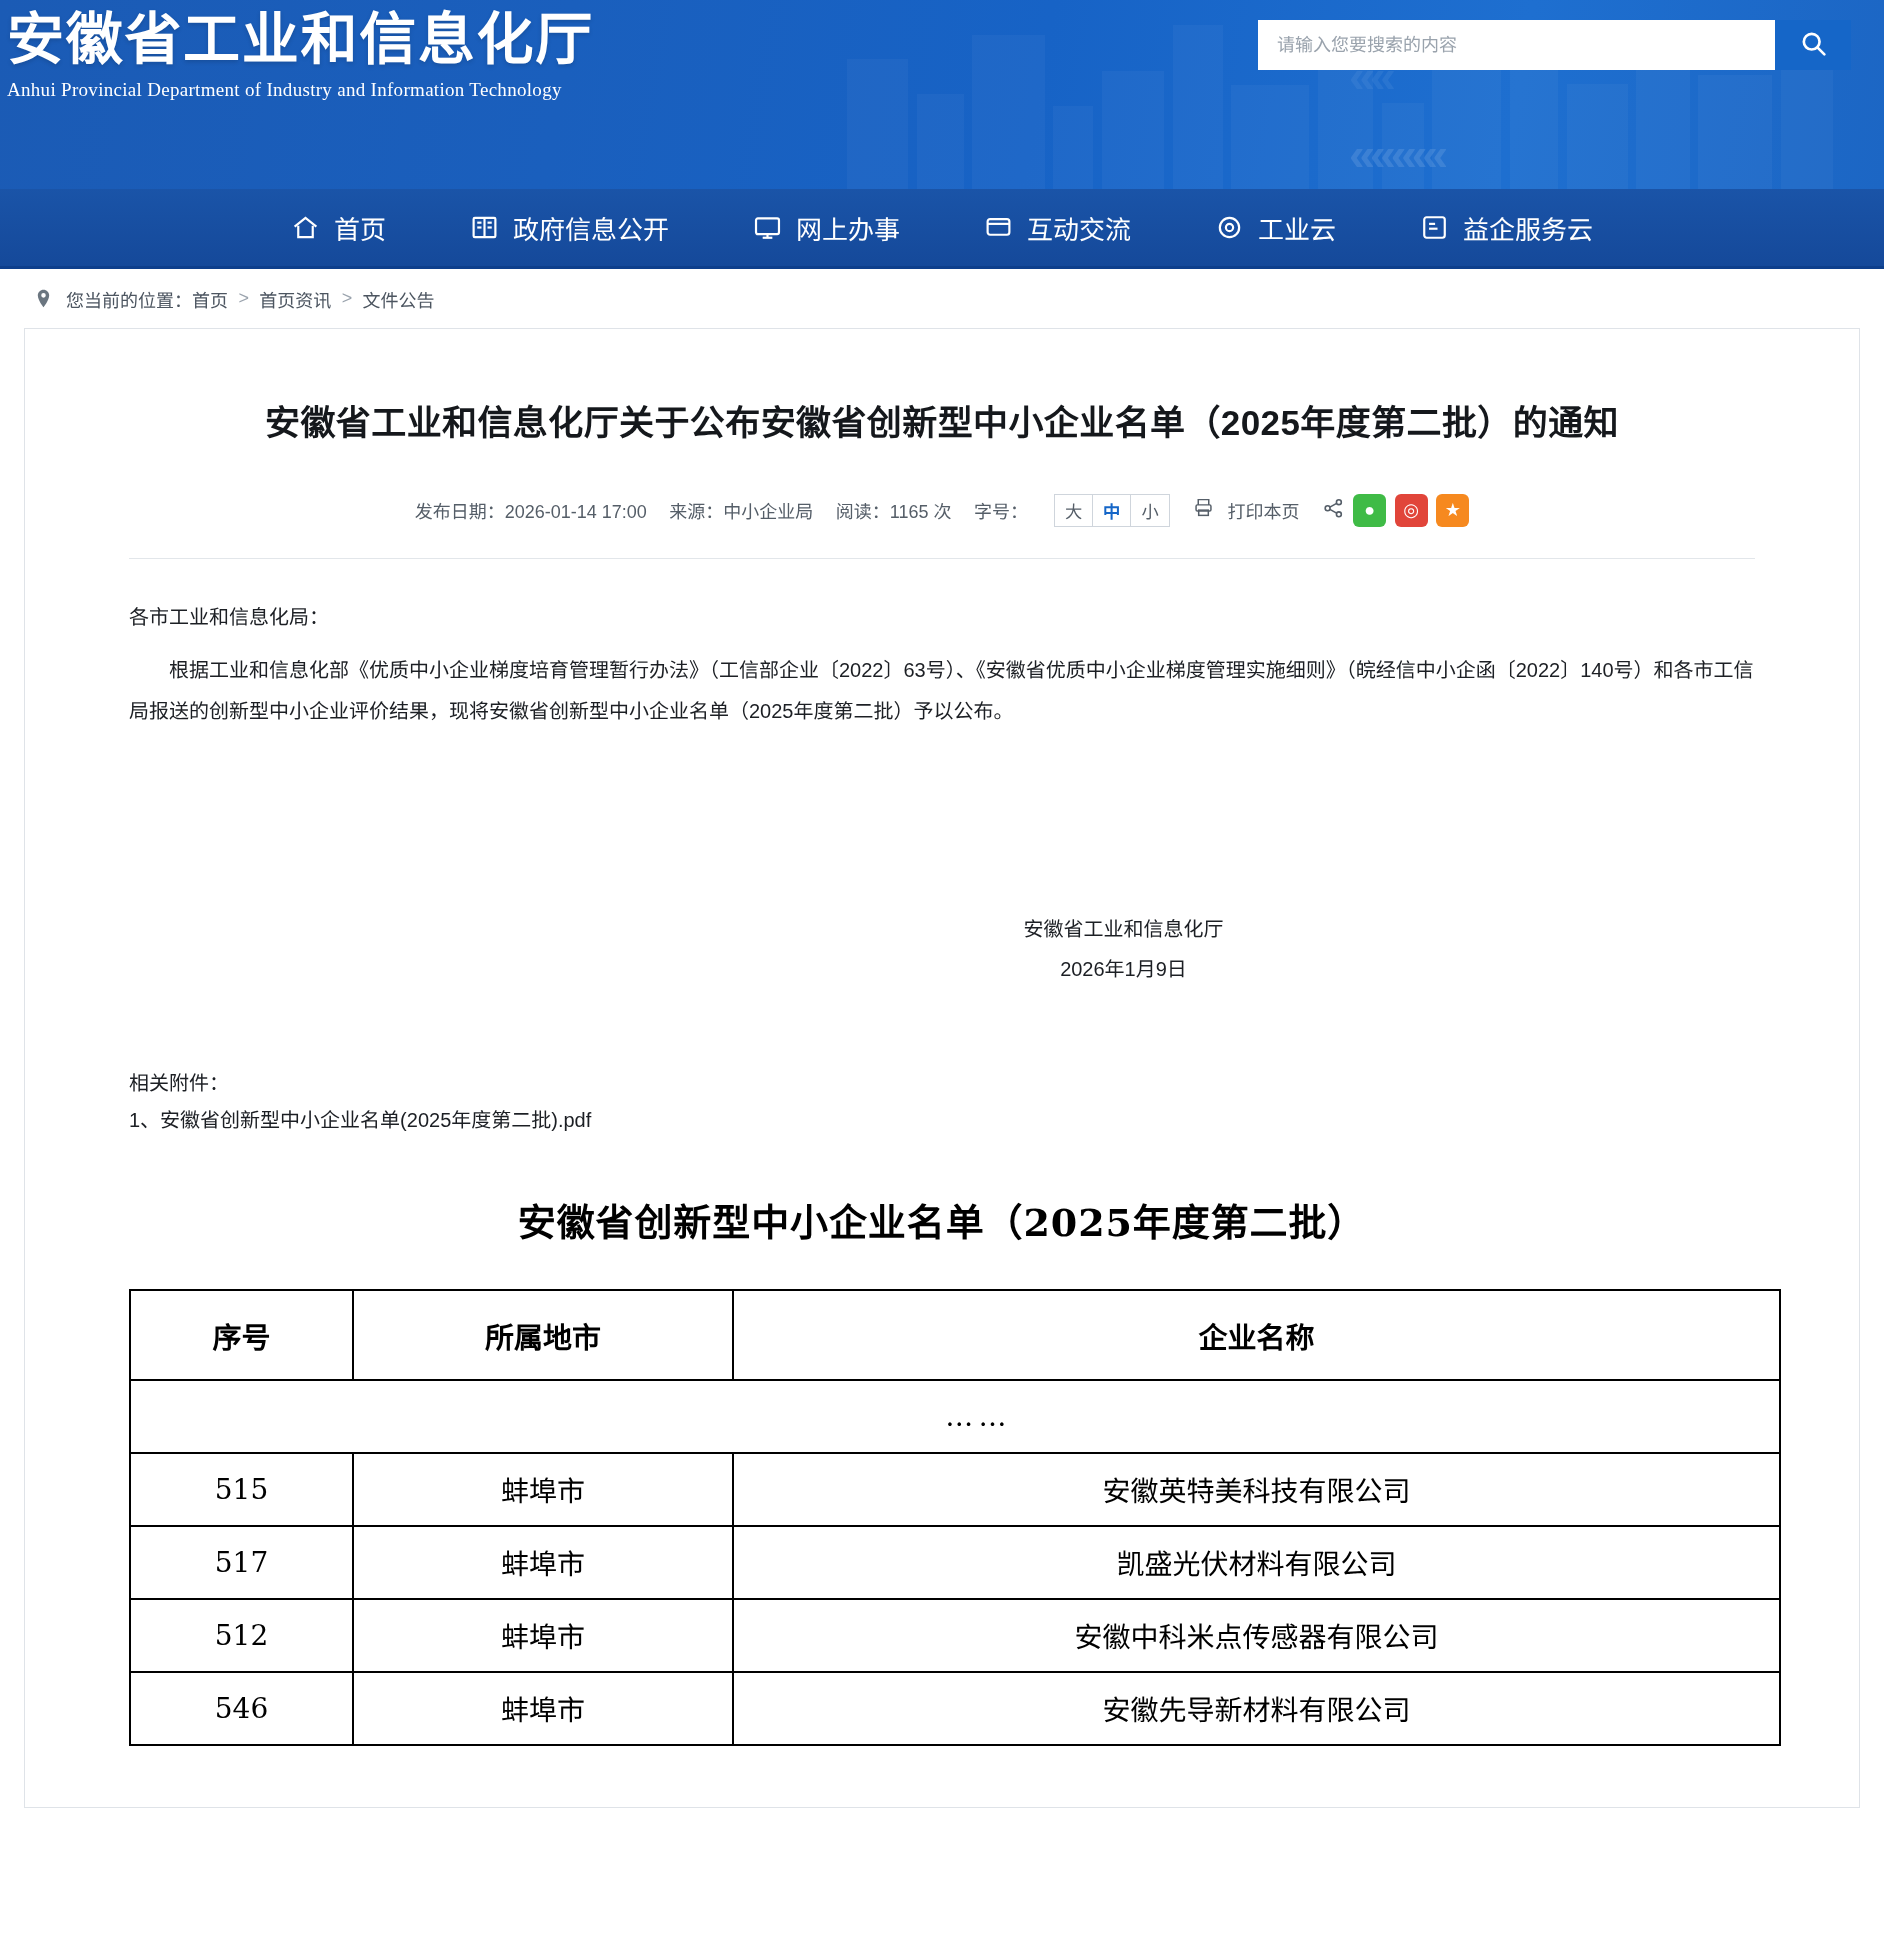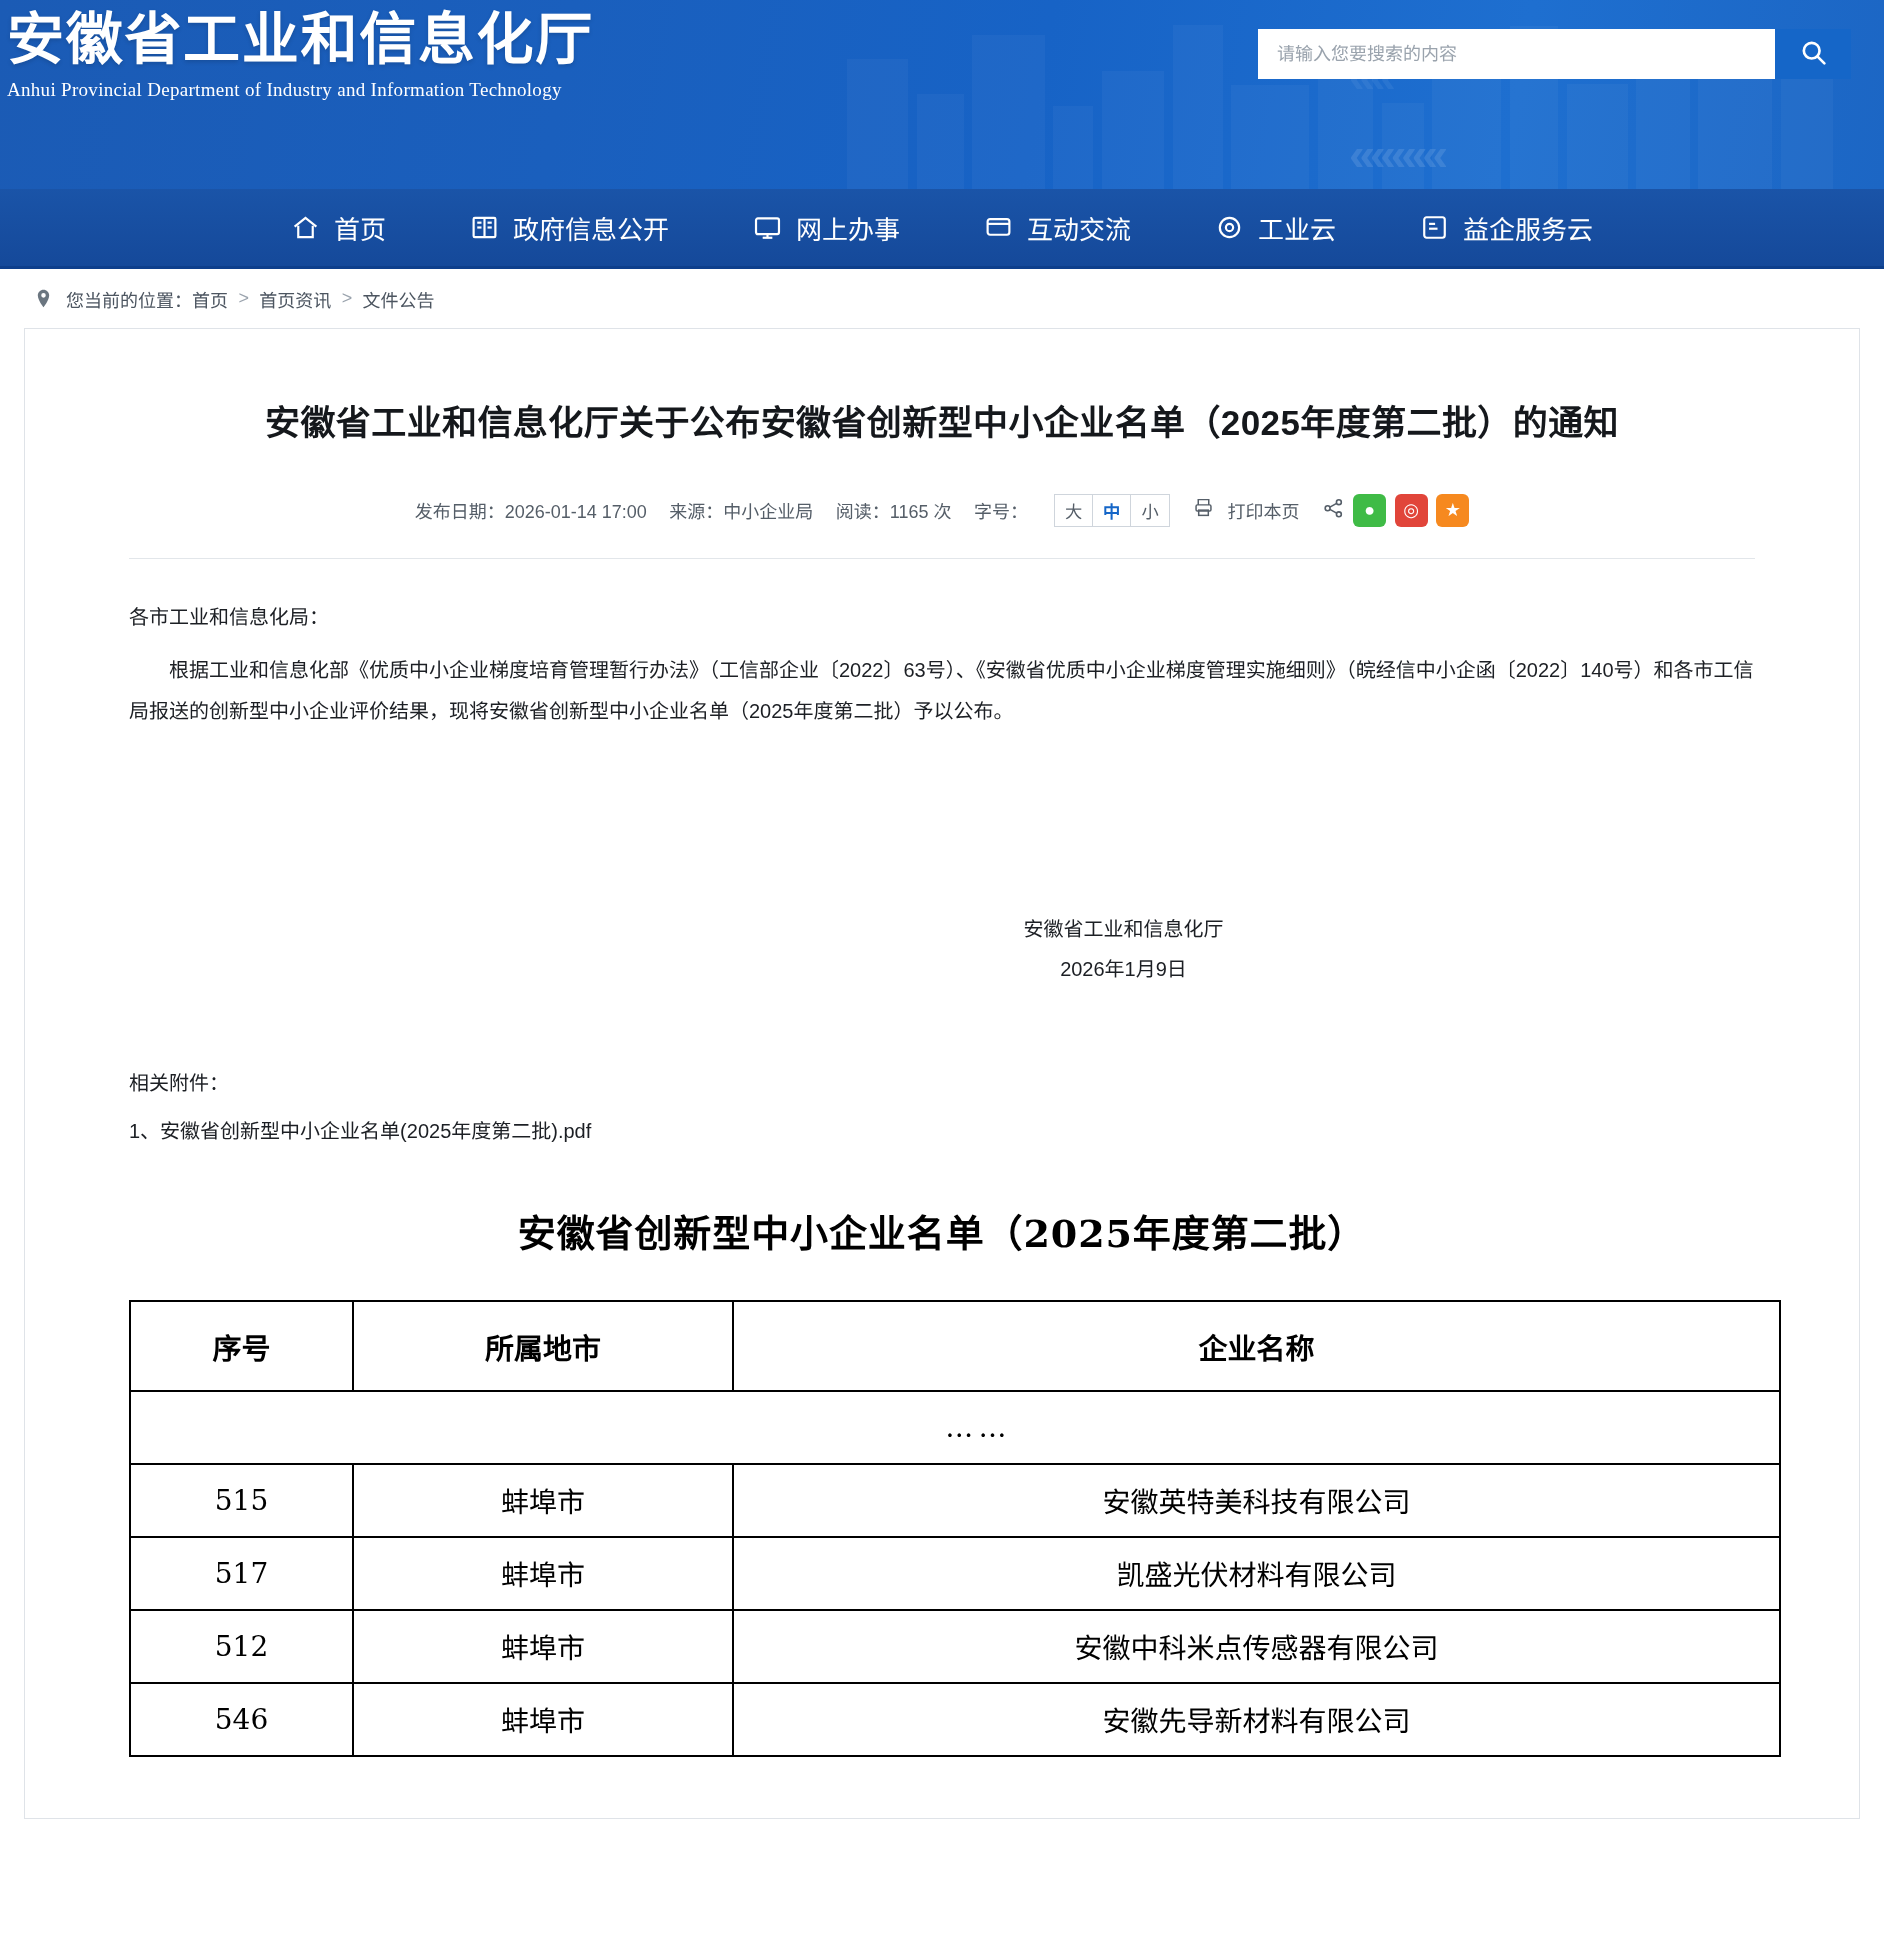--- a/index.html
+++ b/index.html
@@ -54,21 +54,21 @@
   .brand-en {
     font-size: 19px;
     margin-top: 8.6px;
     letter-spacing: 0.3px;
     white-space: nowrap;
     font-family: "Liberation Serif", serif;
   }
   .search-wrap {
     position: absolute;
     right: 33px;
-    top: 29px;
+    top: 20px;
     display: flex;
     align-items: stretch;
     height: 50px;
   }
   .search-input {
     width: 517px;
     height: 50px;
     border: none;
     outline: none;
     padding: 0 19px;
@@ -194,21 +194,21 @@
   .indent2 { text-indent: 2em; }
   .sign {
     margin-top: 130px;
     text-align: center;
     font-size: 20px;
     color: #1c1f24;
     line-height: 2.0;
     padding-left: 363px;
   }
   .attach-head { margin-top: 78px; font-size: 20px; color: #1c1f24; }
-  .attach-item { margin-top: 19px; font-size: 20px; color: #1c1f24; }
+  .attach-item { margin-top: 8px; font-size: 20px; color: #1c1f24; }
 
   
   .pdf-title {
     margin-top: 59px;
     text-align: center;
     font-size: 38px;
     font-weight: bold;
     font-family: "DejaVu Serif", "Liberation Serif", serif;
     color: #000;
     letter-spacing: 0.9px;

